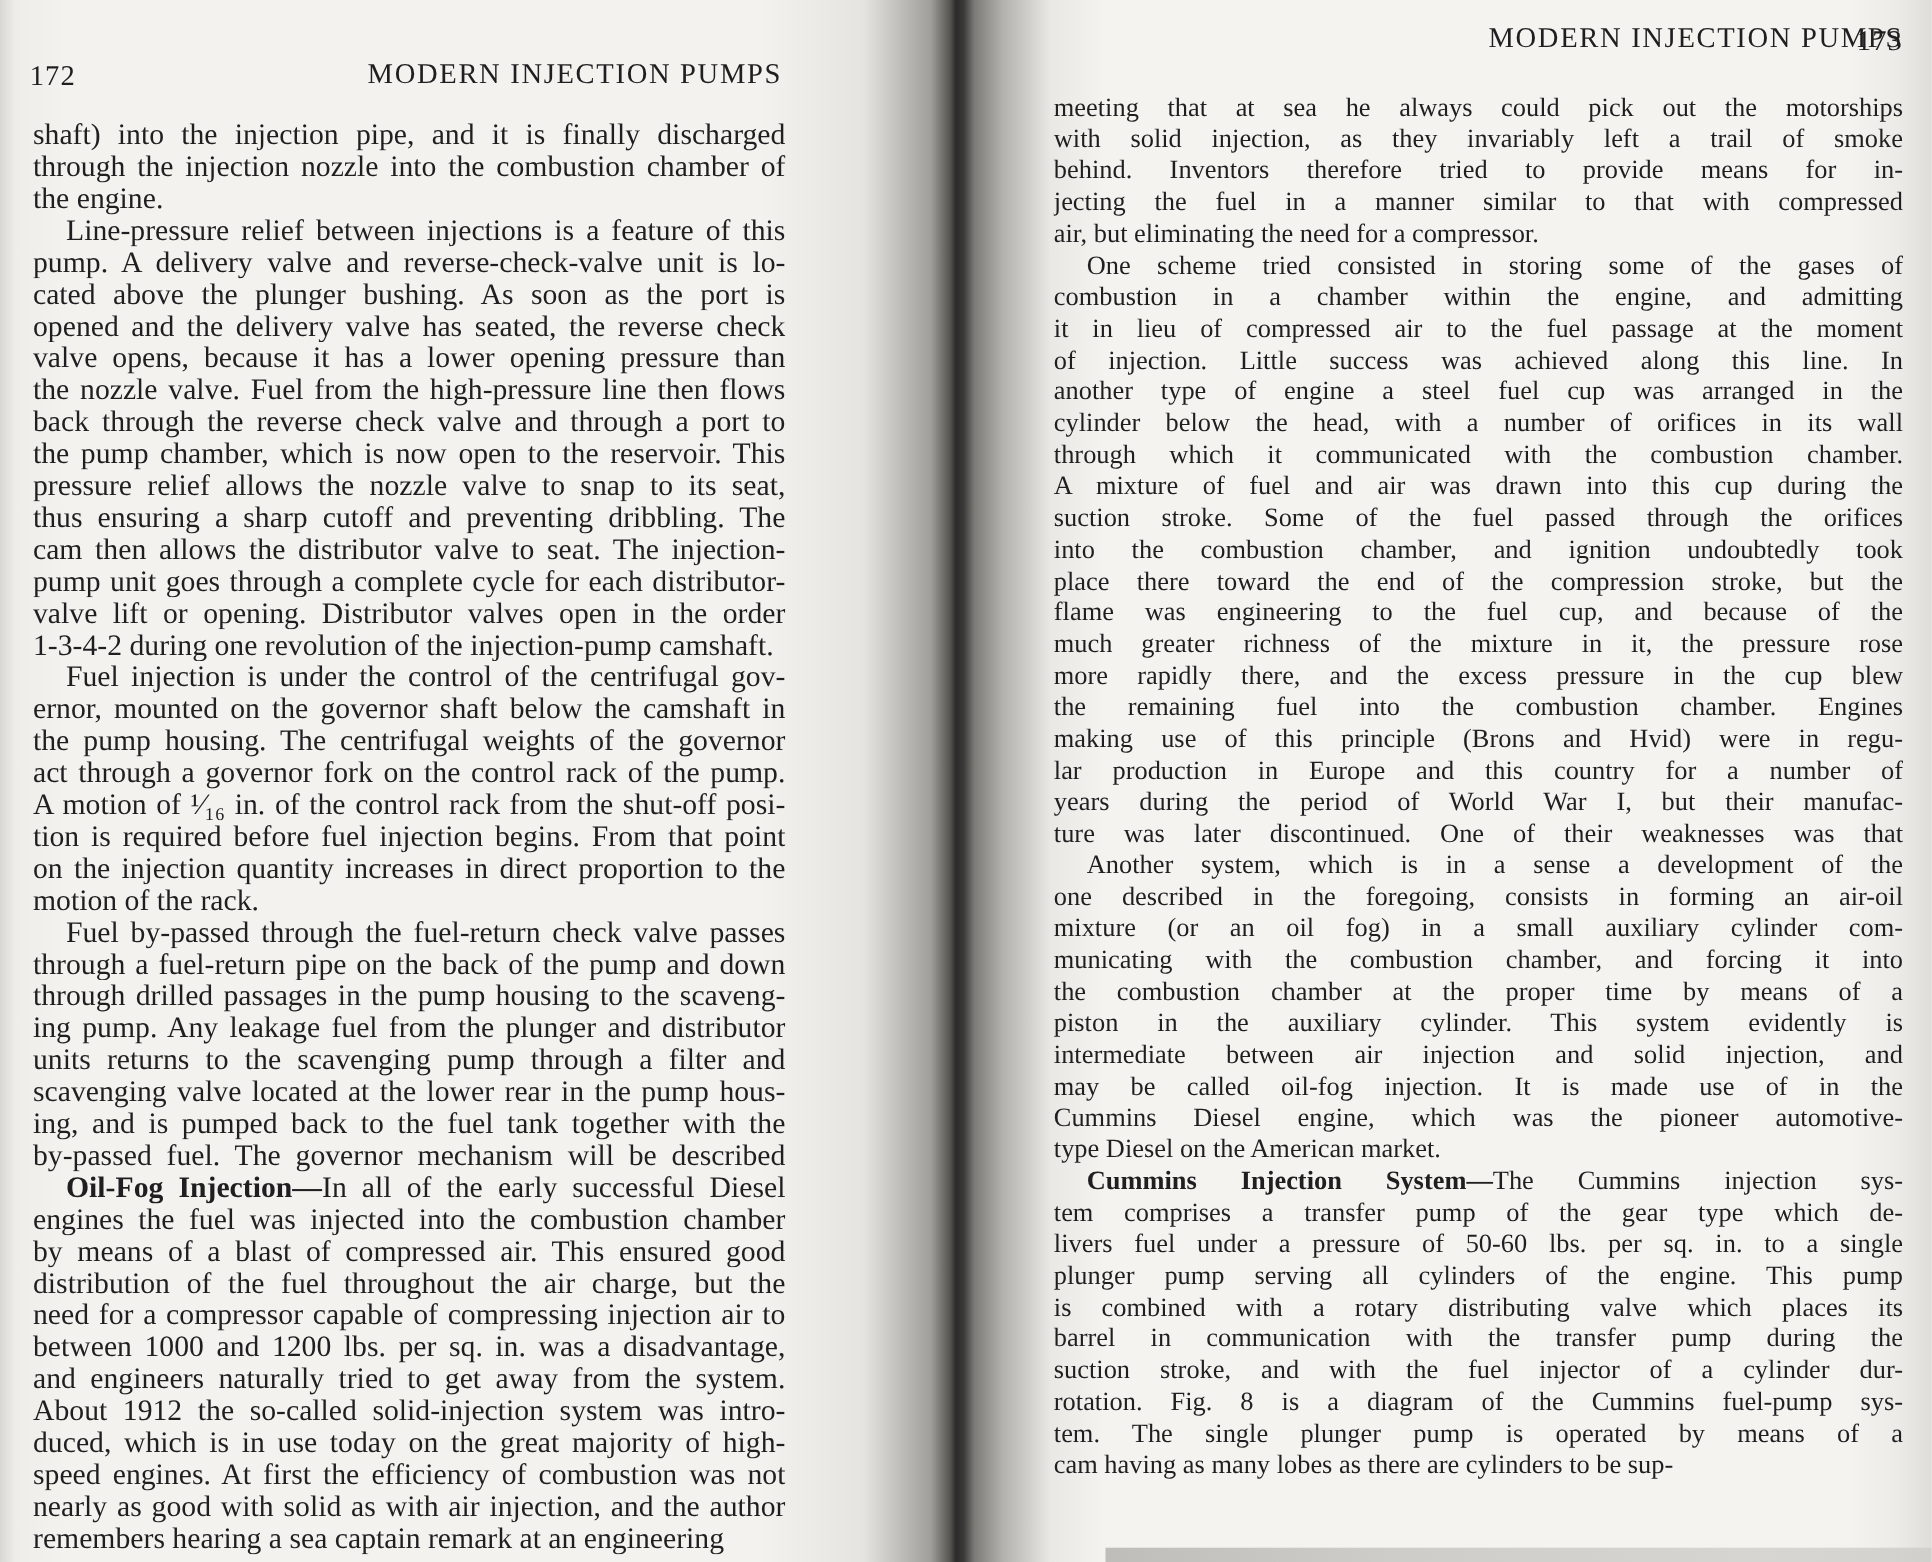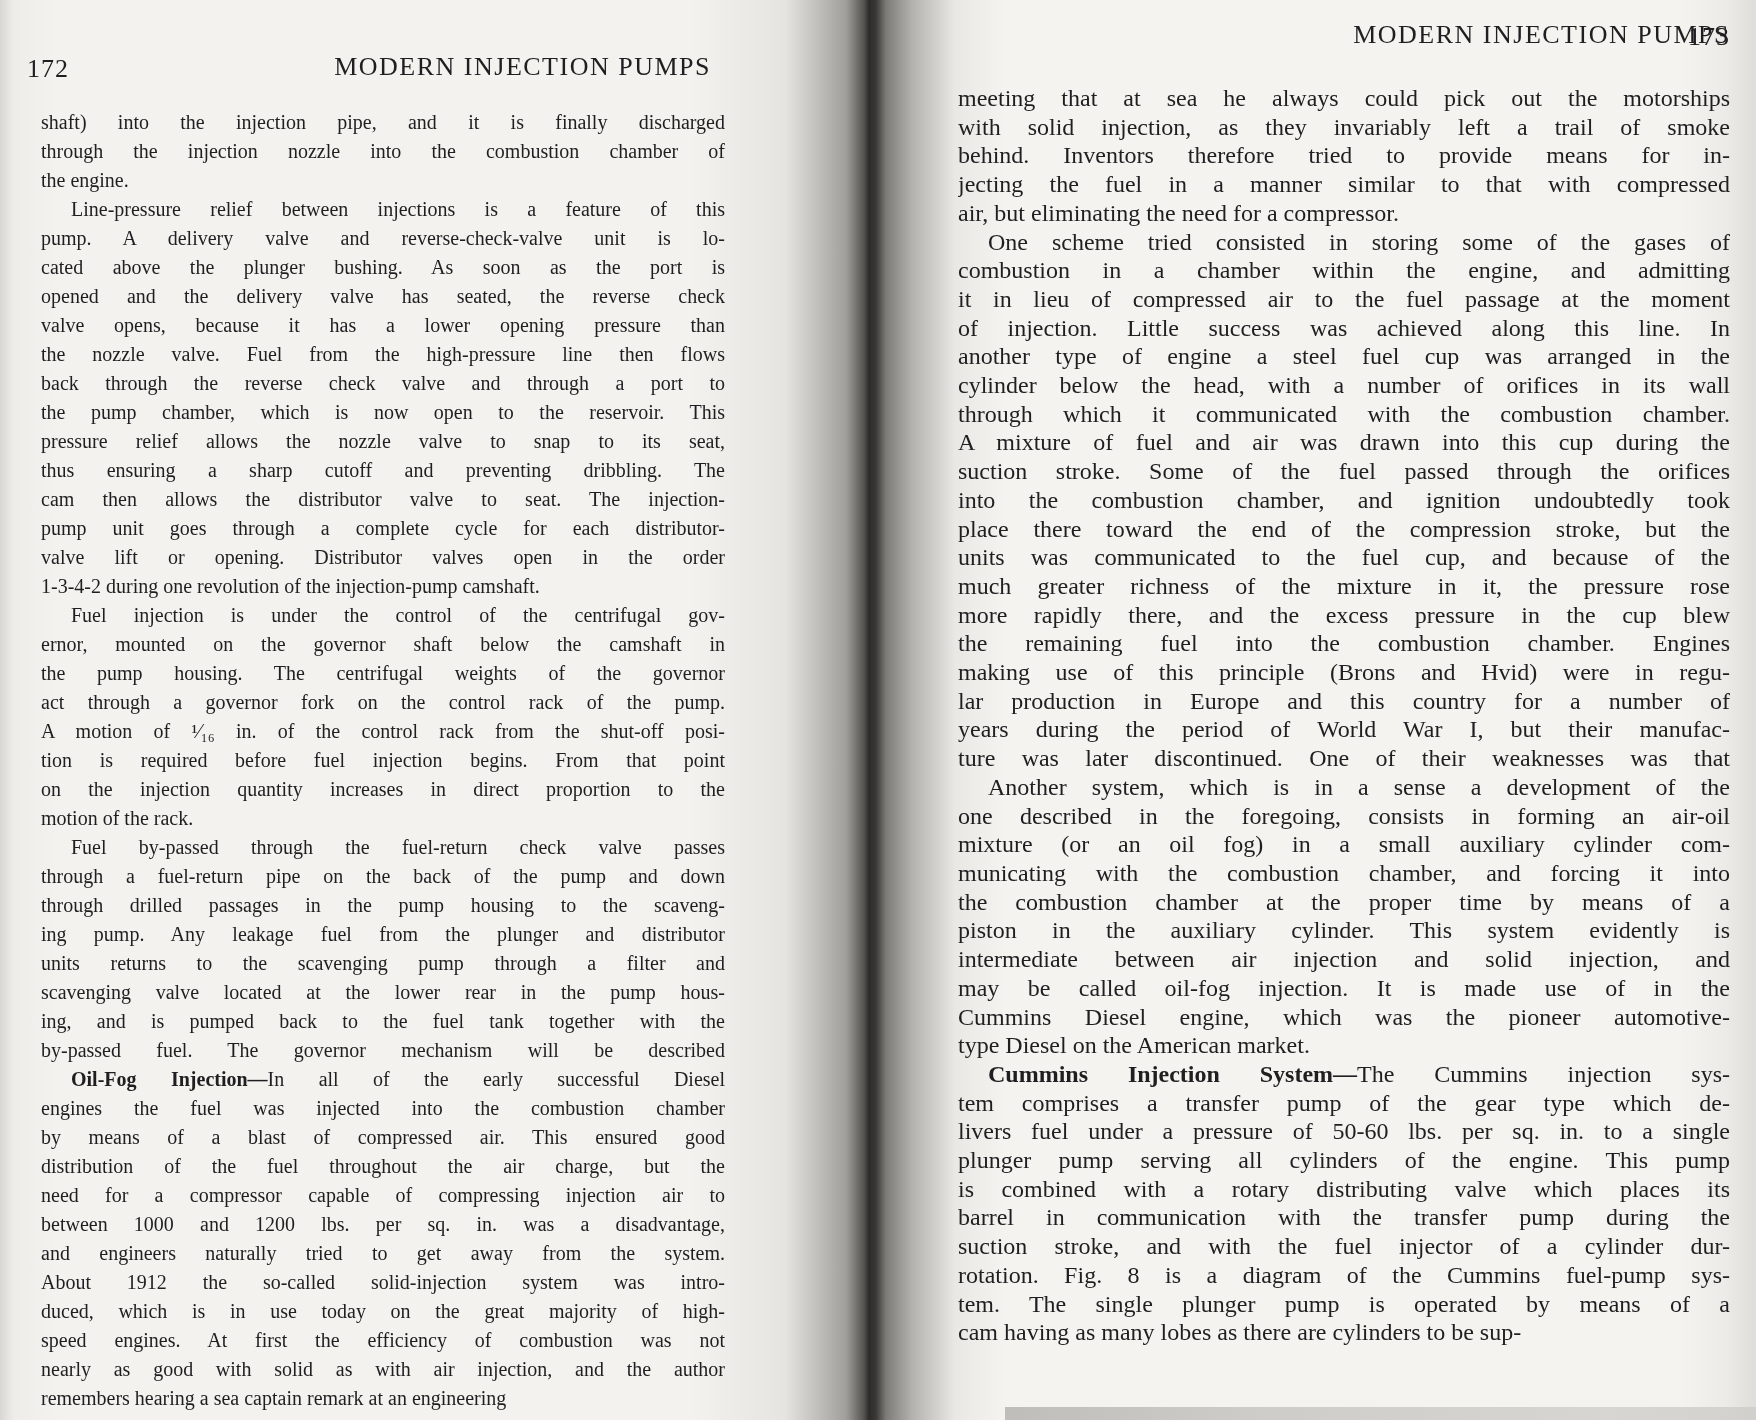--- a/index.html
+++ b/index.html
@@ -36,21 +36,21 @@
   }
   .page.left  .folio { left:0; }
   .page.right .folio { right:0; }
   .running-title {
     display:block; text-align:right;
     font-size:26px; letter-spacing:1.5px; white-space:nowrap;
   }
   .page.left .running-title { padding-left:84px; }
 
   .page-body { position:absolute; }
-  .page.left  .page-body { top:76px; left:41px;  width:684px; font-size:20px;   line-height:29px;   }
+  .page.left  .page-body { top:76px; left:30px;  width:684px; font-size:27px;   line-height:29px;   }
   .page.right .page-body { top:84px; left:78px;  width:772px; font-size:24px;   line-height:28.7px; }
 
   .line {
     text-align:justify; text-align-last:justify; text-justify:inter-word;
     height:1em; line-height:inherit; height:auto;
     max-height:29px; overflow:hidden; white-space:normal;
   }
   .line.last   { text-align-last:left; }
   .line.indent { padding-left:30px; }
   .line b { font-weight:bold; }
@@ -130,21 +130,21 @@
       <div class="line">combustion in a chamber within the engine, and admitting</div>
       <div class="line">it in lieu of compressed air to the fuel passage at the moment</div>
       <div class="line">of injection. Little success was achieved along this line. In</div>
       <div class="line">another type of engine a steel fuel cup was arranged in the</div>
       <div class="line">cylinder below the head, with a number of orifices in its wall</div>
       <div class="line">through which it communicated with the combustion chamber.</div>
       <div class="line">A mixture of fuel and air was drawn into this cup during the</div>
       <div class="line">suction stroke. Some of the fuel passed through the orifices</div>
       <div class="line">into the combustion chamber, and ignition undoubtedly took</div>
       <div class="line">place there toward the end of the compression stroke, but the</div>
-      <div class="line">units was communicated to the fuel cup, and because of the</div>
+      <div class="line">flame was engineering to the fuel cup, and because of the</div>
       <div class="line">much greater richness of the mixture in it, the pressure rose</div>
       <div class="line">more rapidly there, and the excess pressure in the cup blew</div>
       <div class="line">the remaining fuel into the combustion chamber. Engines</div>
       <div class="line">making use of this principle (Brons and Hvid) were in regu-</div>
       <div class="line">lar production in Europe and this country for a number of</div>
       <div class="line">years during the period of World War I, but their manufac-</div>
       <div class="line">ture was later discontinued. One of their weaknesses was that</div>
       <div class="line indent">Another system, which is in a sense a development of the</div>
       <div class="line">one described in the foregoing, consists in forming an air-oil</div>
       <div class="line">mixture (or an oil fog) in a small auxiliary cylinder com-</div>

